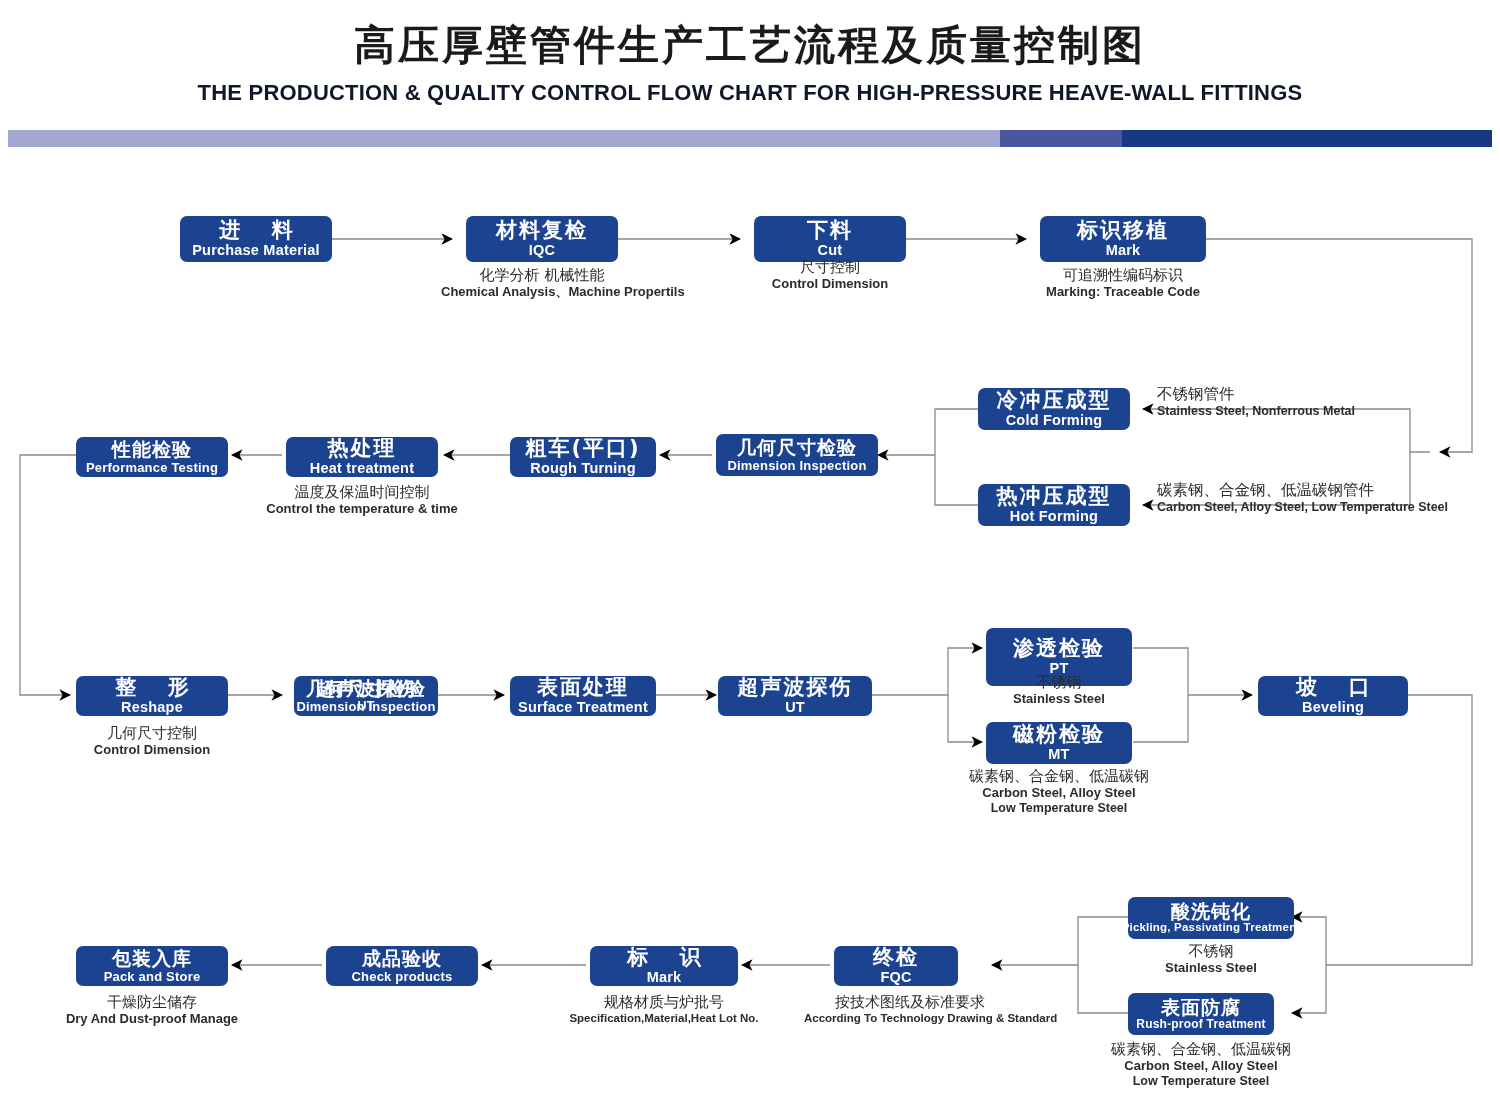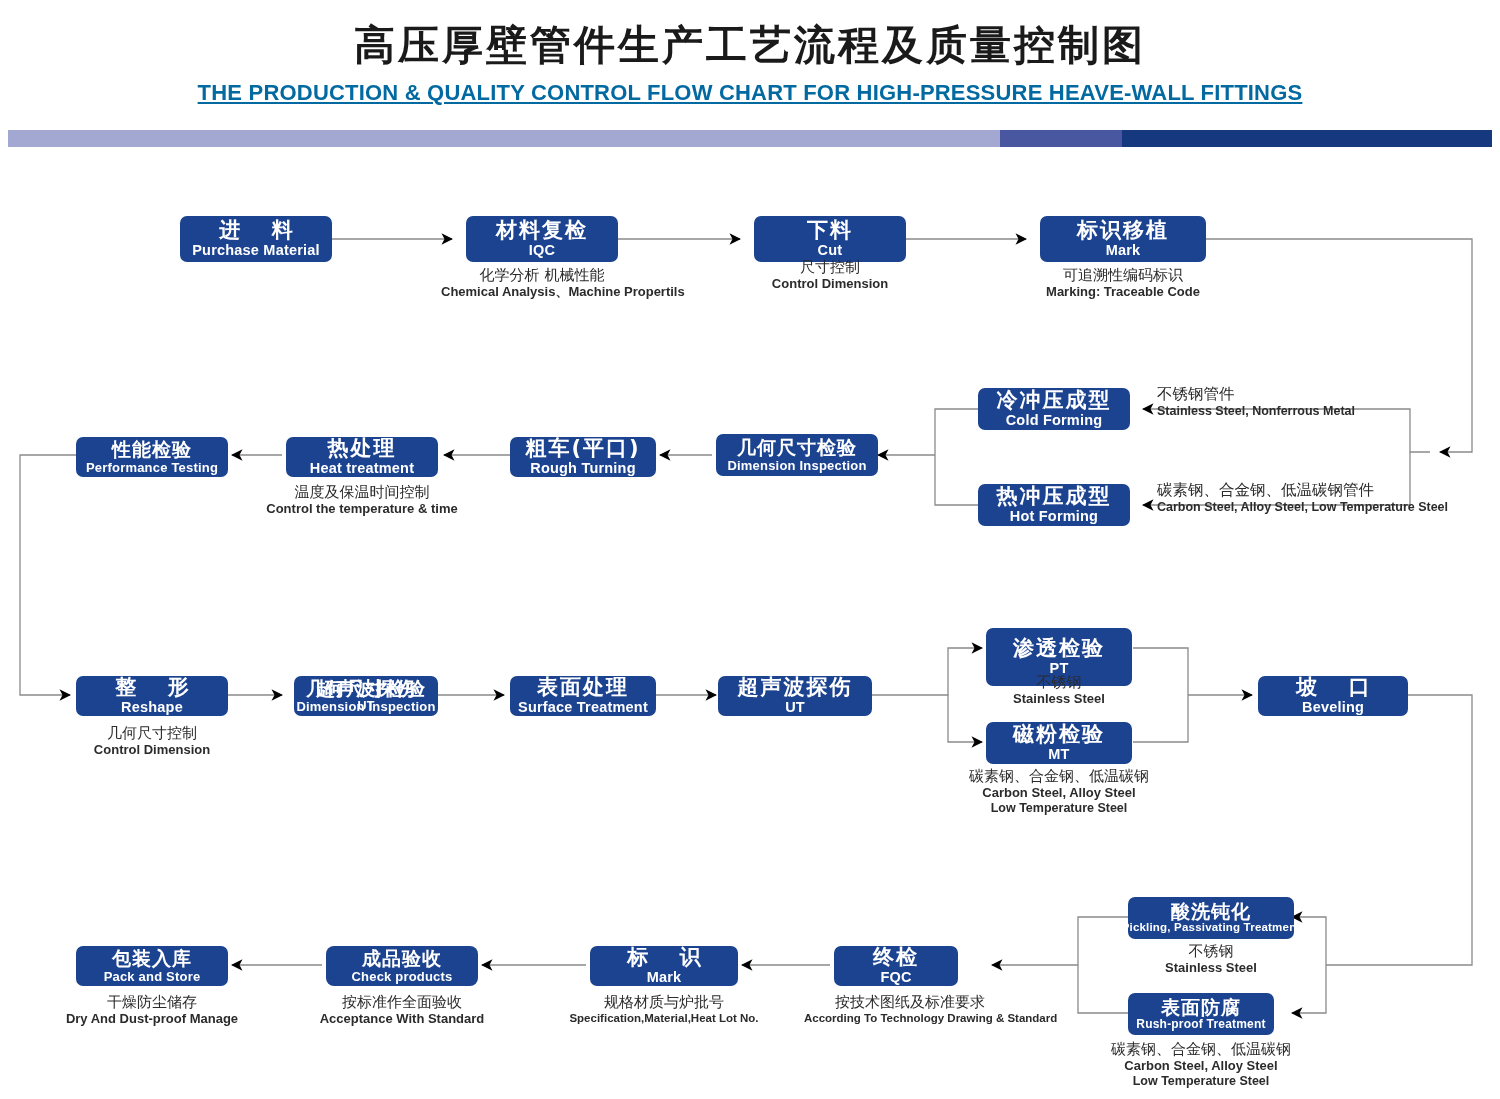--- a/index.html
+++ b/index.html
@@ -16,22 +16,21 @@
     position: absolute; left: 0; top: 18px; width: 1500px;
     text-align: center;
     font-size: 41px; font-weight: bold; letter-spacing: 3px;
     color: #1a1a1a;
     font-family: "DejaVu Sans", "Liberation Sans", sans-serif;
   }
   .title-en {
     position: absolute; left: 0; top: 80px; width: 1500px;
     text-align: center;
     font-size: 22px; font-weight: bold; letter-spacing: .2px;
-    color: #0369a1;
-    text-decoration: underline;
+    color: #0f172a;
   }
   .bar { position: absolute; top: 130px; height: 17px; }
   .bar-1 { left: 8px;    width: 992px;  background: #a3a8d2; }
   .bar-2 { left: 1000px; width: 122px;  background: #48579f; }
   .bar-3 { left: 1122px; width: 370px;  background: #16387f; }
 
   
   .box {
     position: absolute;
     background: #1c4390;
@@ -312,24 +311,20 @@
   </div>
   <div class="cap" style="left:556px; top:993px; width:216px;">
     <div class="c1">规格材质与炉批号</div>
     <div class="c2" style="font-size:11.5px;">Specification,Material,Heat Lot No.</div>
   </div>
 
   <div class="box small" style="left:326px; top:946px; width:152px; height:40px;border-radius:8px;">
     <div class="cn">成品验收</div>
     <div class="en">Check products</div>
   </div>
-  <div class="cap" style="left:300px; top:993px; width:204px;">
-    <div class="c1">按标准作全面验收</div>
-    <div class="c2">Acceptance  With  Standard</div>
-  </div>
 
   <div class="box small" style="left:76px; top:946px; width:152px; height:40px;">
     <div class="cn">包装入库</div>
     <div class="en">Pack and Store</div>
   </div>
   <div class="cap" style="left:50px; top:993px; width:204px;text-align:center;">
     <div class="c1">干燥防尘储存</div>
     <div class="c2">Dry  And Dust-proof  Manage</div>
   </div>
 

